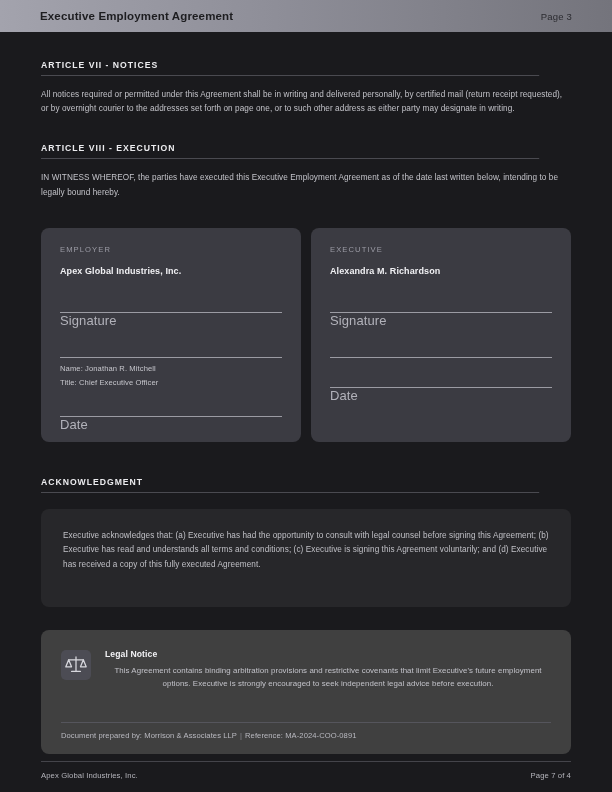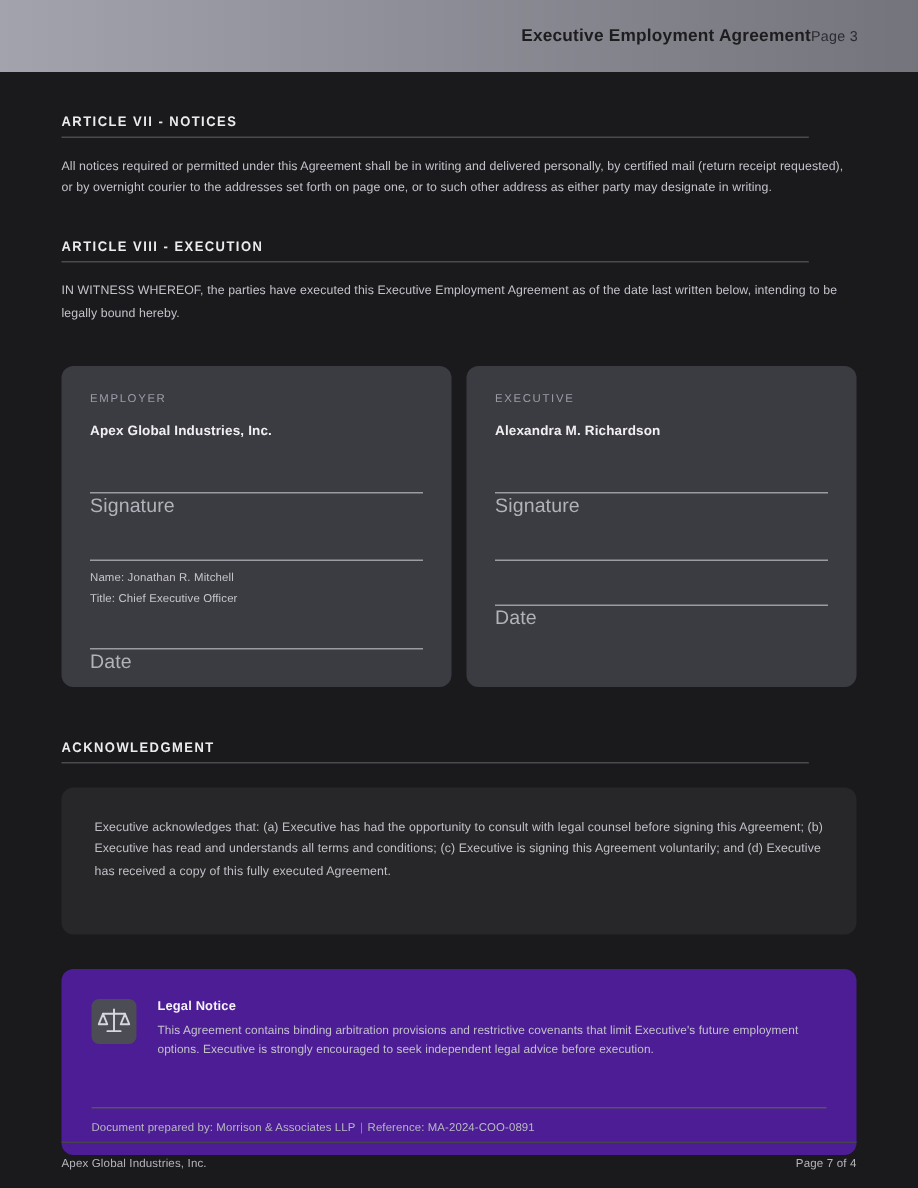--- a/index.html
+++ b/index.html
@@ -18,25 +18,25 @@
 
   .page {
     position: relative;
     width: 612px;
     height: 792px;
     background: #1a1a1d;
   }
 
   
   .doc-header {
-    height: 48px;
+    height: 32px;
     background: linear-gradient(90deg, #a3a3ad 0%, #8e8e98 45%, #74747c 100%);
     display: flex;
     align-items: center;
-    justify-content: flex-end;
+    justify-content: space-between;
     padding: 0 40px;
   }
   .doc-header-title {
     font-size: 11.5px;
     font-weight: bold;
     color: #1d1d20;
     letter-spacing: 0.15px;
   }
   .doc-header-page {
     font-size: 9.5px;
@@ -130,21 +130,21 @@
   }
   .ack-text {
     font-size: 8.2px;
     line-height: 14.6px;
     color: #c0c0c6;
     letter-spacing: 0.08px;
   }
 
   
   .notice-box {
-    background: #4c1d95;
+    background: #404040;
     border-radius: 8px;
     margin-top: 23px;
     padding: 18px 20px 14px 20px;
   }
   .notice-top {
     display: flex;
     gap: 14px;
     align-items: flex-start;
   }
   .notice-icon {
@@ -165,20 +165,21 @@
     font-weight: bold;
     color: #f2f2f5;
     letter-spacing: 0.1px;
   }
   .notice-text {
     font-size: 7.9px;
     line-height: 13px;
     color: #c2c2c9;
     margin-top: 5px;
     letter-spacing: 0.06px;
+    text-align: center;
   }
   .notice-divider {
     border-top: 1px solid #55555c;
     margin-top: 32px;
   }
   .notice-meta {
     font-size: 7.6px;
     color: #b9b9c0;
     margin-top: 8px;
     letter-spacing: 0.08px;

